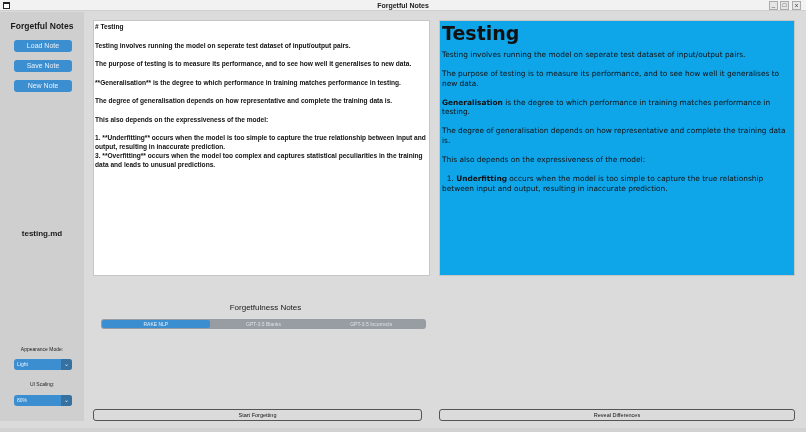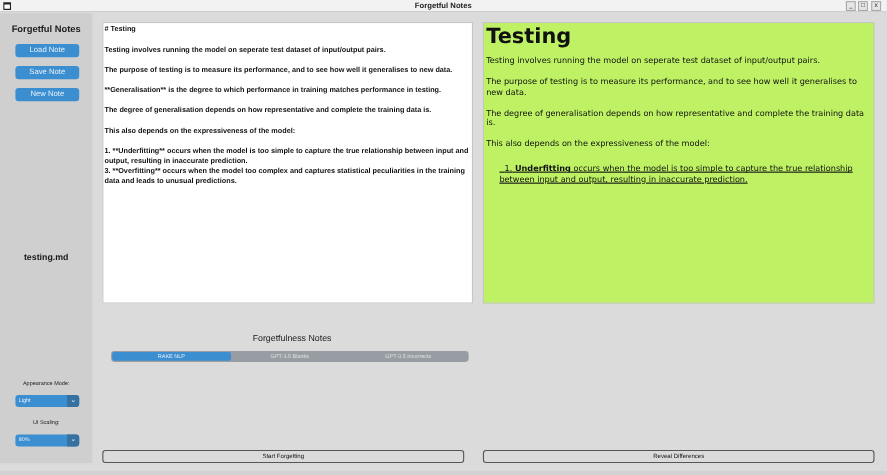--- a/index.html
+++ b/index.html
@@ -15,25 +15,25 @@
     .sbtn { position: absolute; left: 14px; width: 58px; height: 12px; background: #3b8ed0; color: #e8f1fa; border-radius: 3px; font-size: 7px; text-align: center; line-height: 12px; }
     .filename { position: absolute; left: 0; width: 84px; top: 217px; text-align: center; font-size: 8px; font-weight: bold; color: #1a1a1a; }
     .small-label { position: absolute; left: 0; width: 84px; text-align: center; font-size: 5px; color: #222; }
     .dropdown { position: absolute; left: 14px; width: 58px; height: 11px; background: #3b8ed0; border-radius: 3px; color: #eaf2fa; font-size: 5px; line-height: 11px; padding-left: 3px; }
     .dropdown .arrow { position: absolute; right: 0; top: 0; width: 11px; height: 11px; background: #36719f; border-radius: 0 3px 3px 0; text-align: center; font-size: 6px; line-height: 11px; }
 
     .editor { position: absolute; left: 93px; top: 20px; width: 337px; height: 256px; background: #fff; border: 1px solid #c6c6c6; padding: 1px 1px; font-size: 6.6px; color: #111; font-weight: bold; line-height: 9px; overflow: hidden; }
     .editor p { margin-bottom: 9.5px; }
     .editor p.tight { margin-bottom: 0; }
 
-    .preview { position: absolute; left: 439px; top: 20px; width: 356px; height: 256px; background: #bef264; border: 1px solid #c6c6c6; padding: 1px 2px; font-family: "DejaVu Sans", sans-serif; font-size: 7.4px; color: #111; line-height: 9.6px; overflow: hidden; }
+    .preview { position: absolute; left: 439px; top: 20px; width: 356px; height: 256px; background: #0ea5e9; border: 1px solid #c6c6c6; padding: 1px 2px; font-family: "DejaVu Sans", sans-serif; font-size: 7.4px; color: #111; line-height: 9.6px; overflow: hidden; }
     .preview h1 { font-size: 19px; line-height: 22px; margin-bottom: 6px; font-weight: bold; }
     .preview p { margin-bottom: 9.5px; }
     .preview b { font-weight: bold; }
-    .preview .li { margin: 12px; text-decoration: underline; }
+    .preview .li { margin: 0; }
 
     .mode-title { position: absolute; left: 93px; width: 345px; top: 303px; text-align: center; font-size: 8px; color: #1a1a1a; }
     .segmented { position: absolute; left: 101px; top: 319px; width: 325px; height: 10px; background: #979da2; border-radius: 3px; display: flex; padding: 1px; }
     .segmented .seg { flex: 1; font-size: 5px; color: #dce1e5; text-align: center; line-height: 8px; border-radius: 2px; }
     .segmented .seg.active { background: #3b8ed0; color: #e8f1fa; }
 
     .bbtn { position: absolute; top: 409px; height: 12px; border: 1px solid #555; border-radius: 3px; background: #dbdbdb; font-size: 5.5px; text-align: center; line-height: 10px; color: #111; }
     .bottom-strip { position: absolute; left: 0; top: 428px; width: 806px; height: 4px; background: #d2d2d2; }
   </style>
 </head>
@@ -73,20 +73,21 @@
   <p>The degree of generalisation depends on how representative and complete the training data is.</p>
   <p>This also depends on the expressiveness of the model:</p>
   <p class="tight">1. **Underfitting** occurs when the model is too simple to capture the true relationship between input and output, resulting in inaccurate prediction.</p>
   <p class="tight">3. **Overfitting** occurs when the model too complex and captures statistical peculiarities in the training data and leads to unusual predictions.</p>
 </div>
 
 <div class="preview">
   <h1>Testing</h1>
   <p>Testing involves running the model on seperate test dataset of input/output pairs.</p>
   <p>The purpose of testing is to measure its performance, and to see how well it generalises to new data.</p>
+  <p><b>Generalisation</b><span> is the degree to which performance in training matches performance in testing.</span></p>
   <p>The degree of generalisation depends on how representative and complete the training data is.</p>
   <p>This also depends on the expressiveness of the model:</p>
   <div class="li">&nbsp;&nbsp;<span>1.</span> <b>Underfitting</b><span> occurs when the model is too simple to capture the true relationship between input and output, resulting in inaccurate prediction.</span></div>
 </div>
 
 <div class="mode-title">Forgetfulness Notes</div>
 <div class="segmented">
   <div class="seg active">RAKE NLP</div>
   <div class="seg">GPT-3.5 Blanks</div>
   <div class="seg">GPT-3.5 Incorrects</div>

